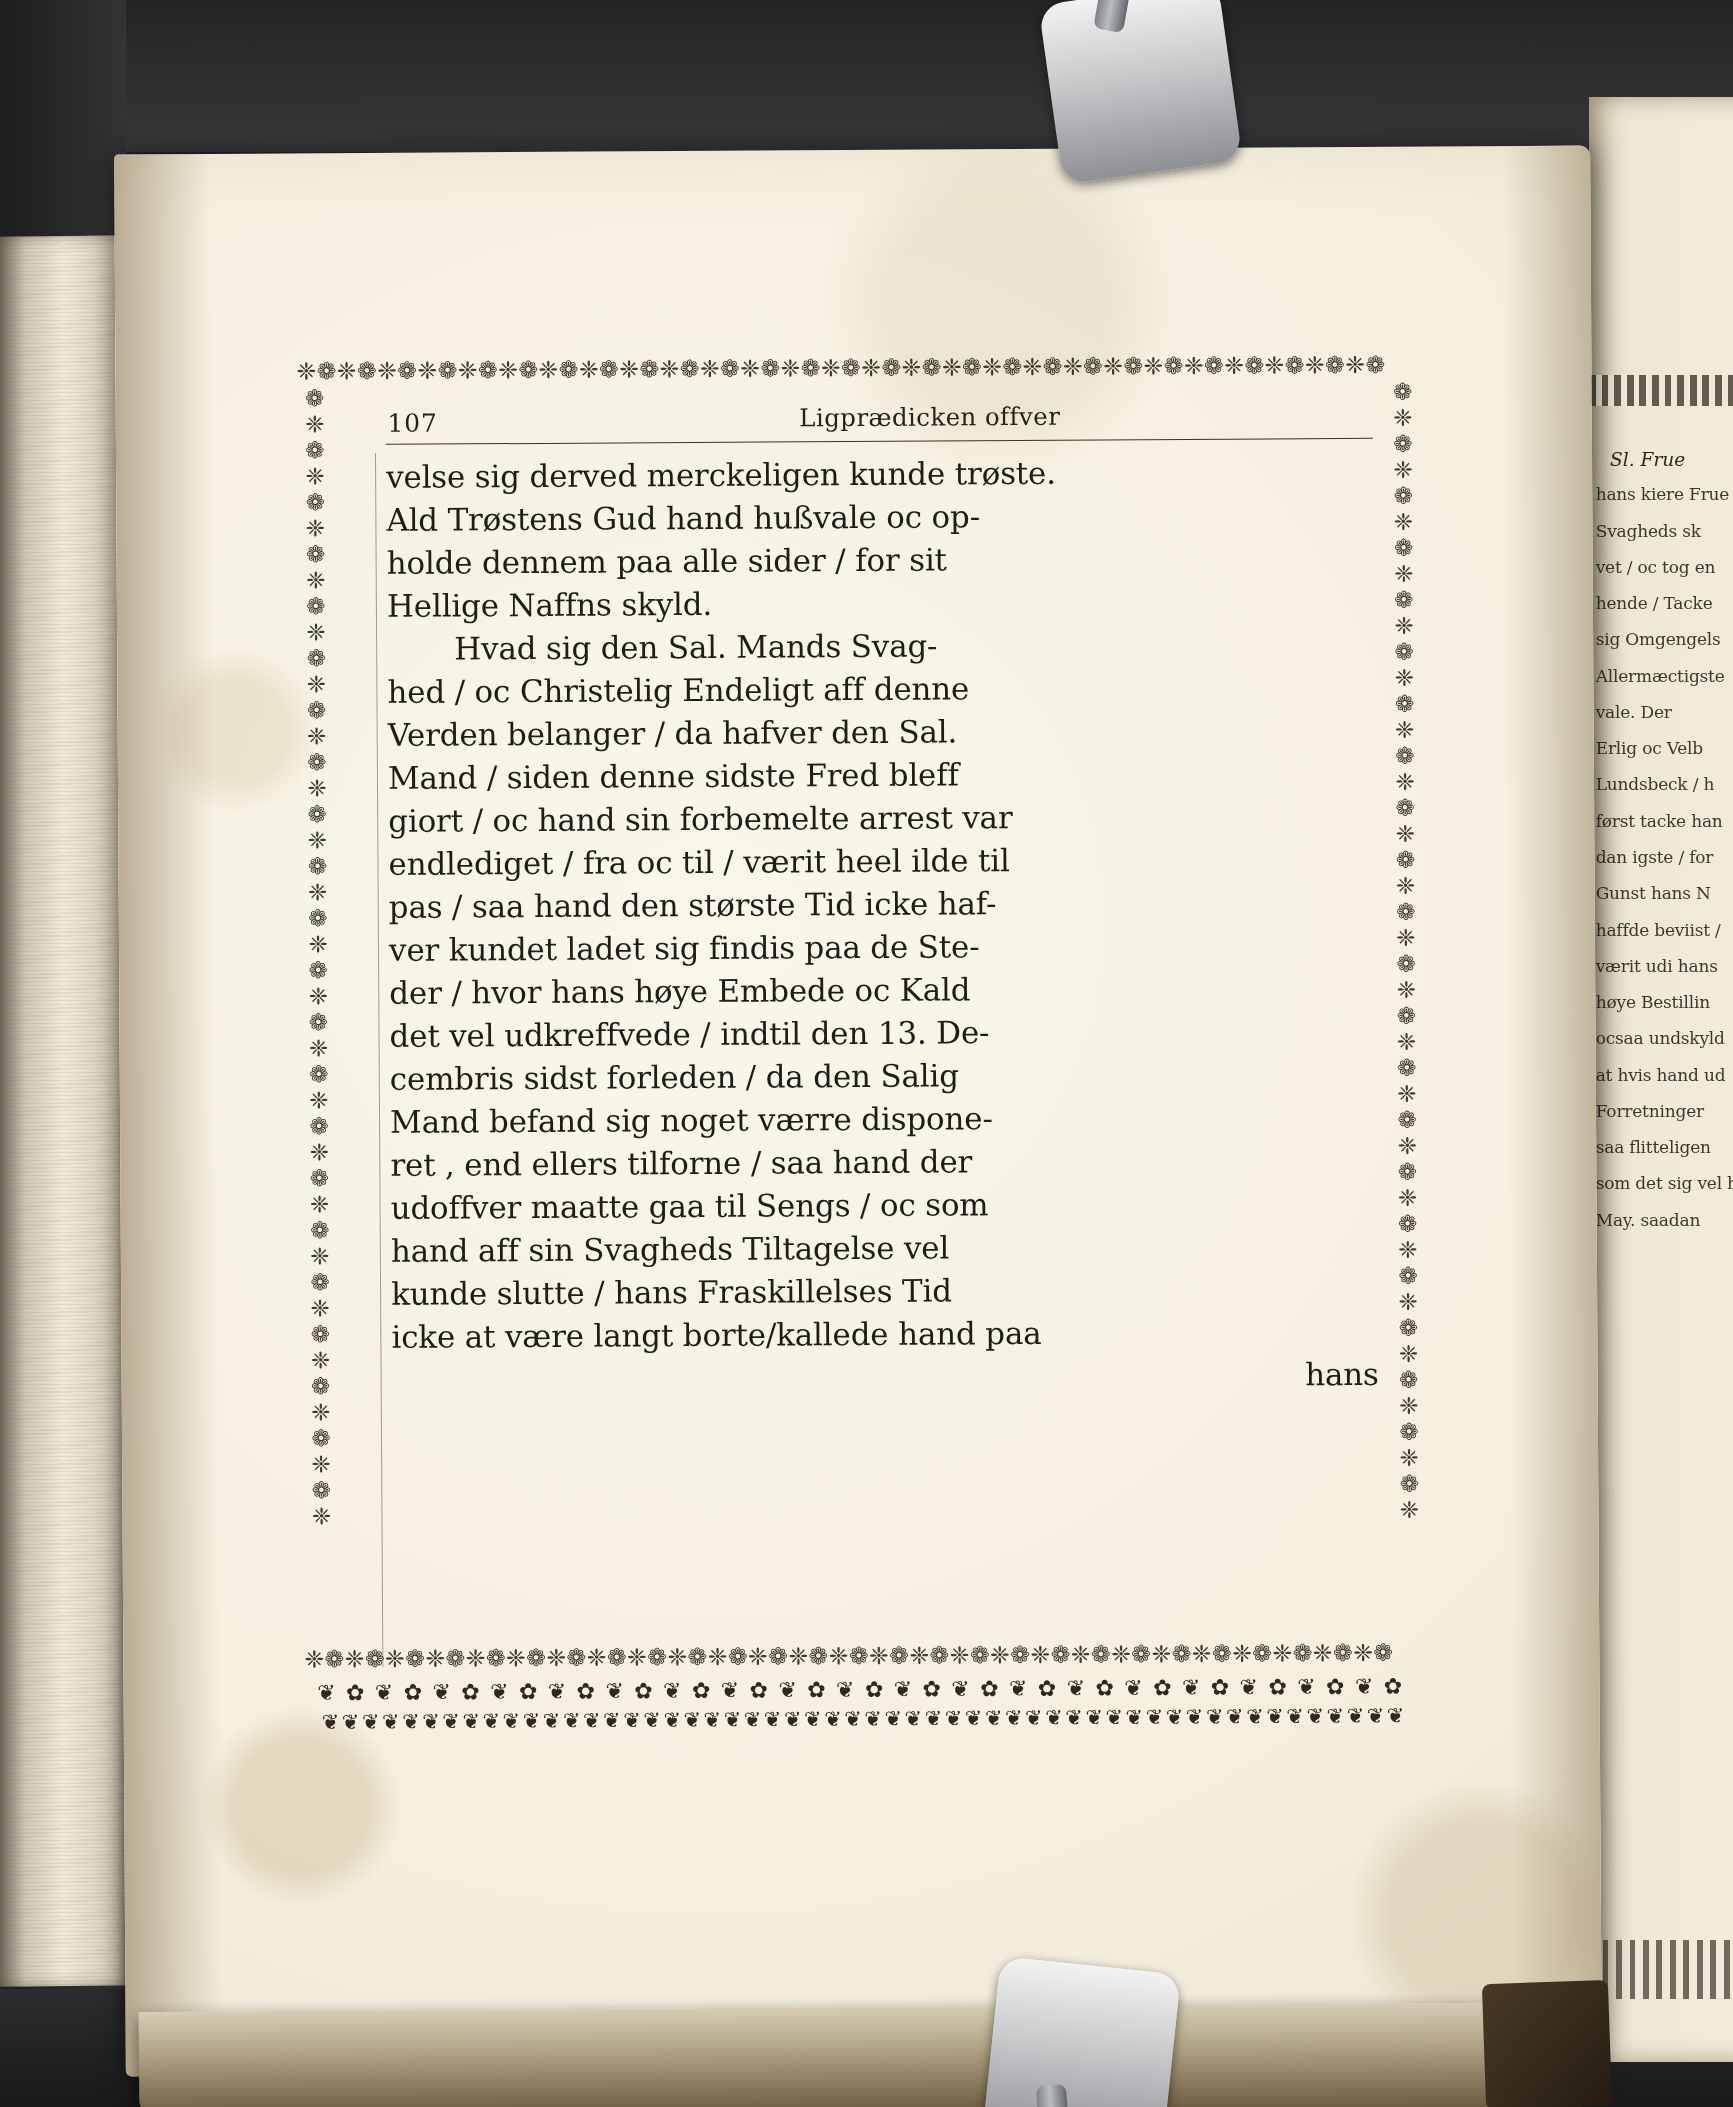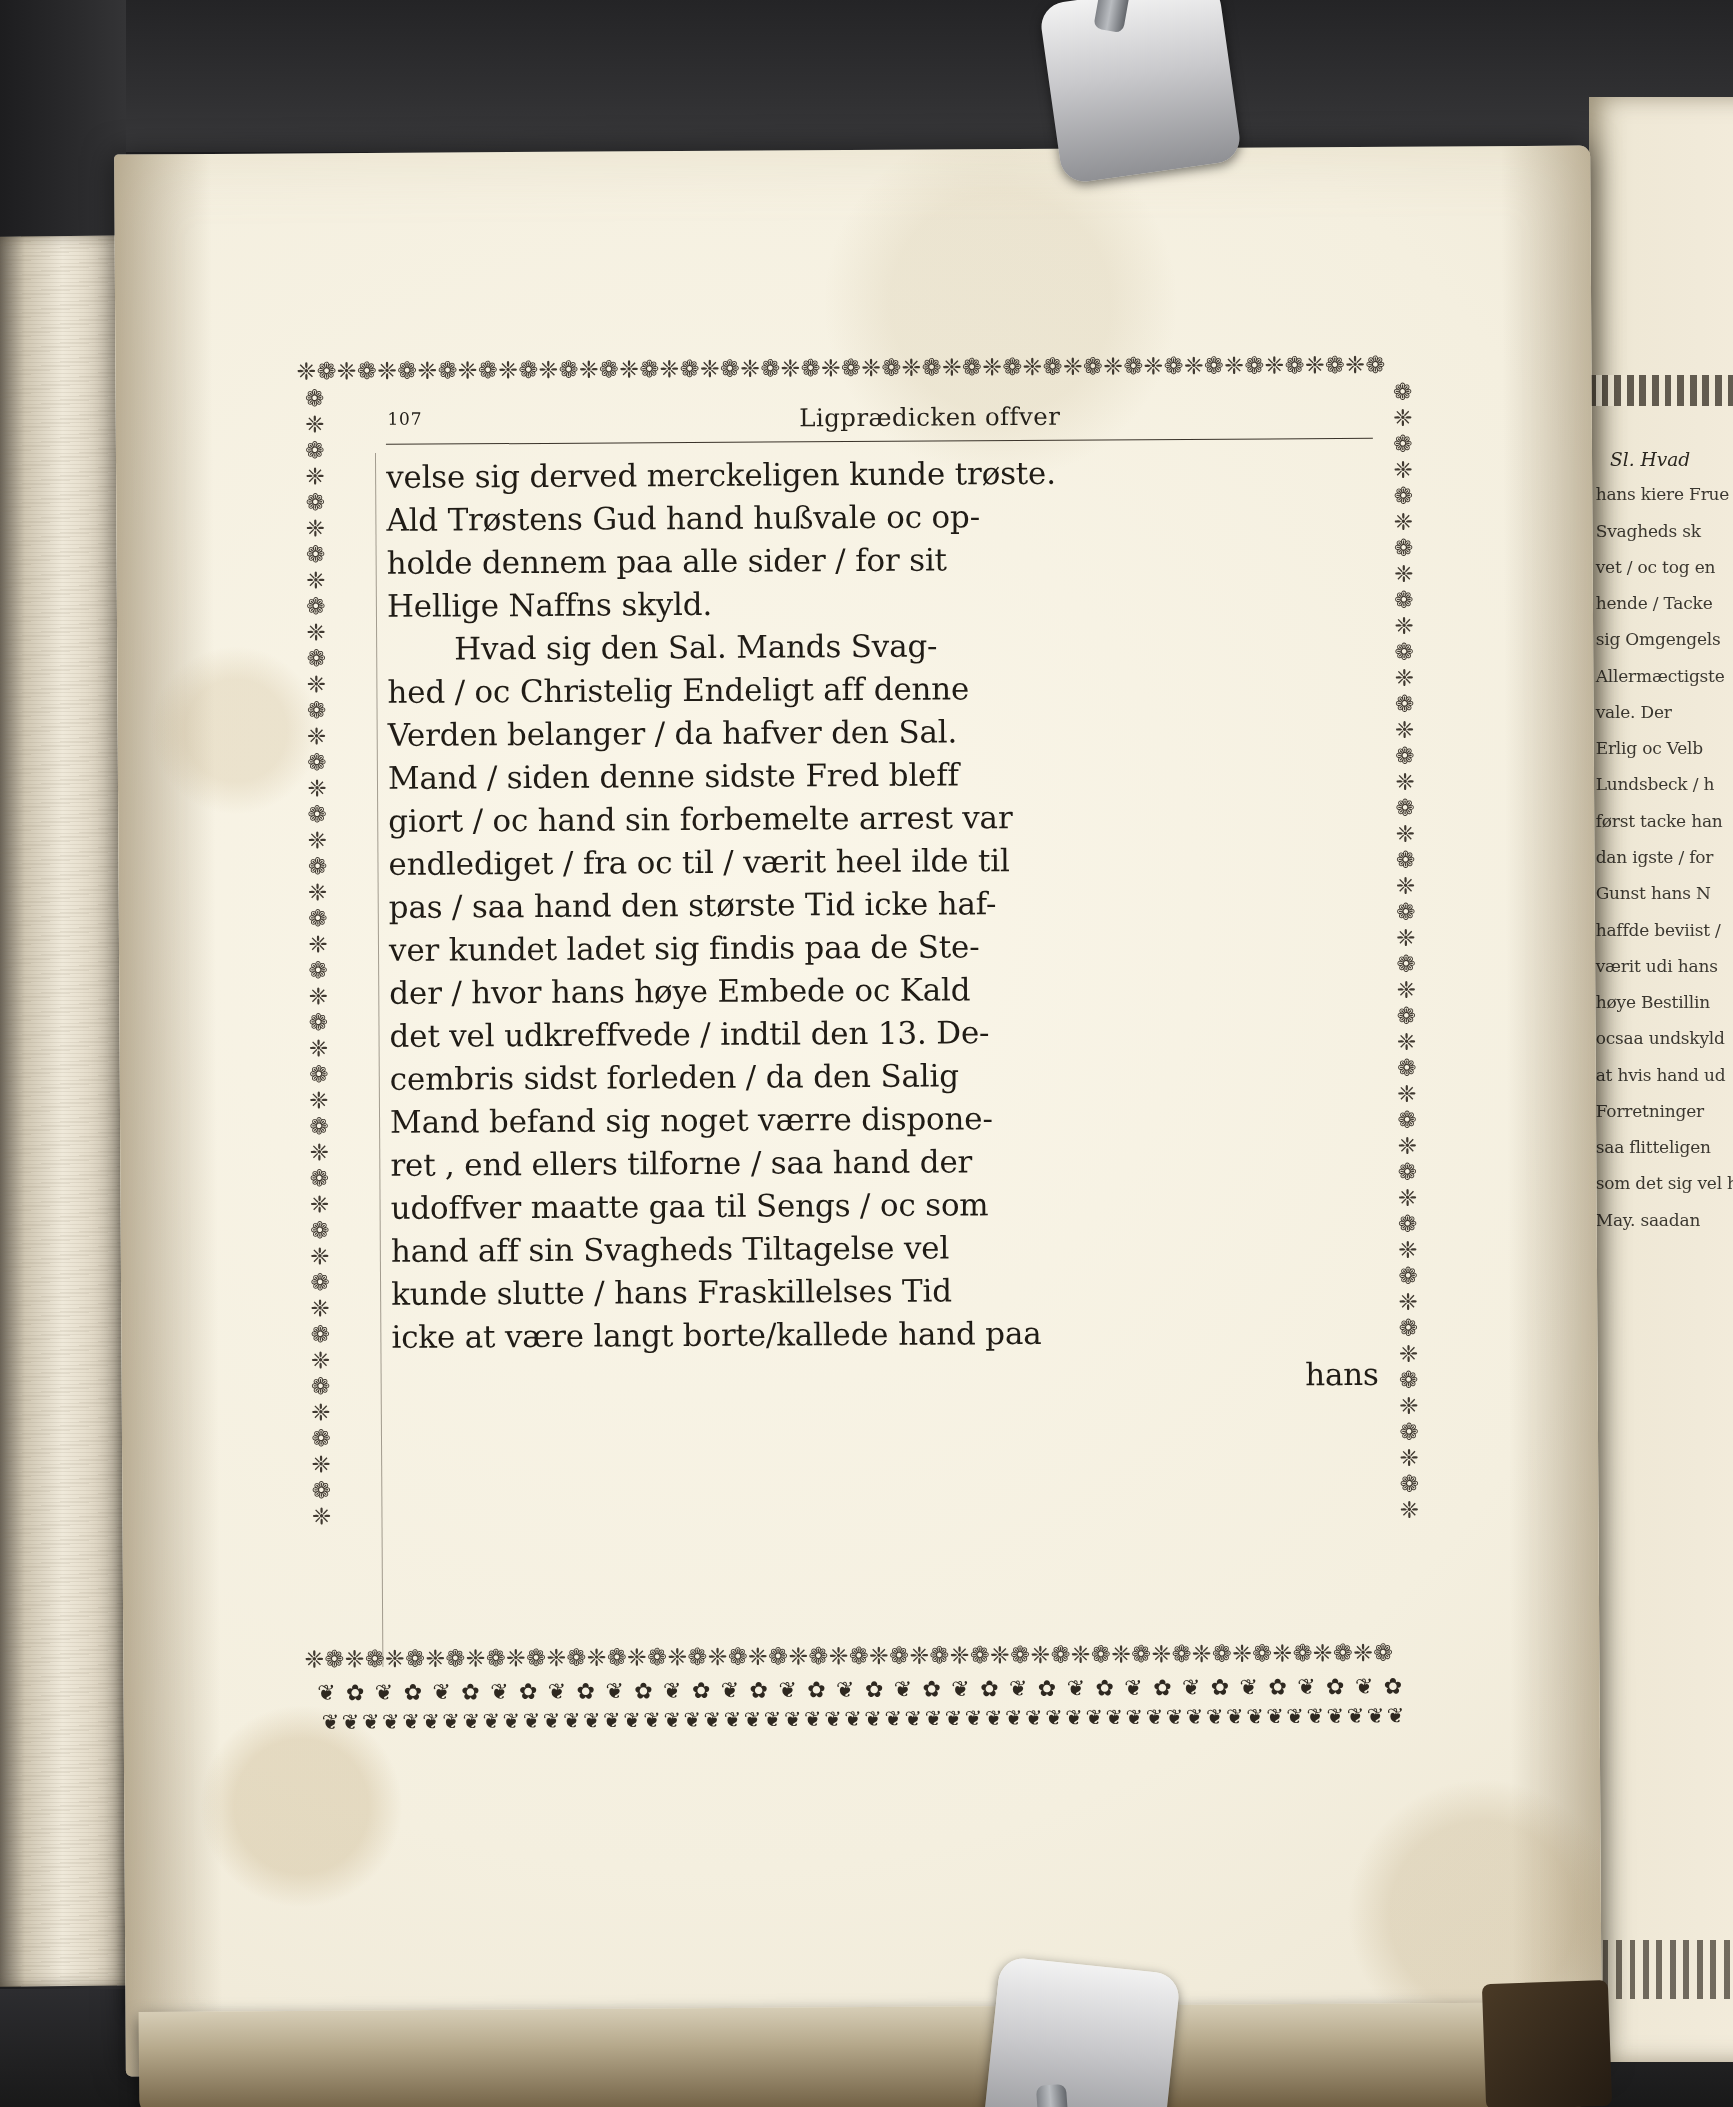--- a/index.html
+++ b/index.html
@@ -236,21 +236,21 @@
   .headline {
     position: relative;
     height: 42px;
     border-bottom: 1.3px solid #3a332a;
   }
   .folio {
     position: absolute;
     left: 1.7px;
     top: 6.7px;
     font-family: "DejaVu Serif", serif;
-    font-size: 17px;
+    font-size: 25px;
     color: #24201a;
     letter-spacing: 0.8px;
   }
   .running-head {
     position: absolute;
     left: 0;
     right: 0;
     top: 4.2px;
     text-align: center;
     font-family: "DejaVu Serif", serif;
@@ -356,21 +356,21 @@
 
   <div class="table-top"></div>
   <div class="table-left"></div>
   <div class="table-bottom"></div>
 
   <div class="block-left"></div>
   <div class="block-left-shadow"></div>
 
   <div class="page-right">
     <div class="rborder-top"></div>
-    <div class="rhead">Sl. Hvad</div>
+    <div class="rhead">Sl. Frue</div>
     <div class="rtext" style="top:379px">hans kiere Frue</div>
     <div class="rtext" style="top:416px">Svagheds sk</div>
     <div class="rtext" style="top:452px">vet /  oc tog en</div>
     <div class="rtext" style="top:488px">hende / Tacke</div>
     <div class="rtext" style="top:524px">sig Omgengels</div>
     <div class="rtext" style="top:561px">Allermæctigste</div>
     <div class="rtext" style="top:597px">vale.   Der</div>
     <div class="rtext" style="top:633px">Erlig oc Velb</div>
     <div class="rtext" style="top:669px">Lundsbeck / h</div>
     <div class="rtext" style="top:706px">først tacke han</div>

